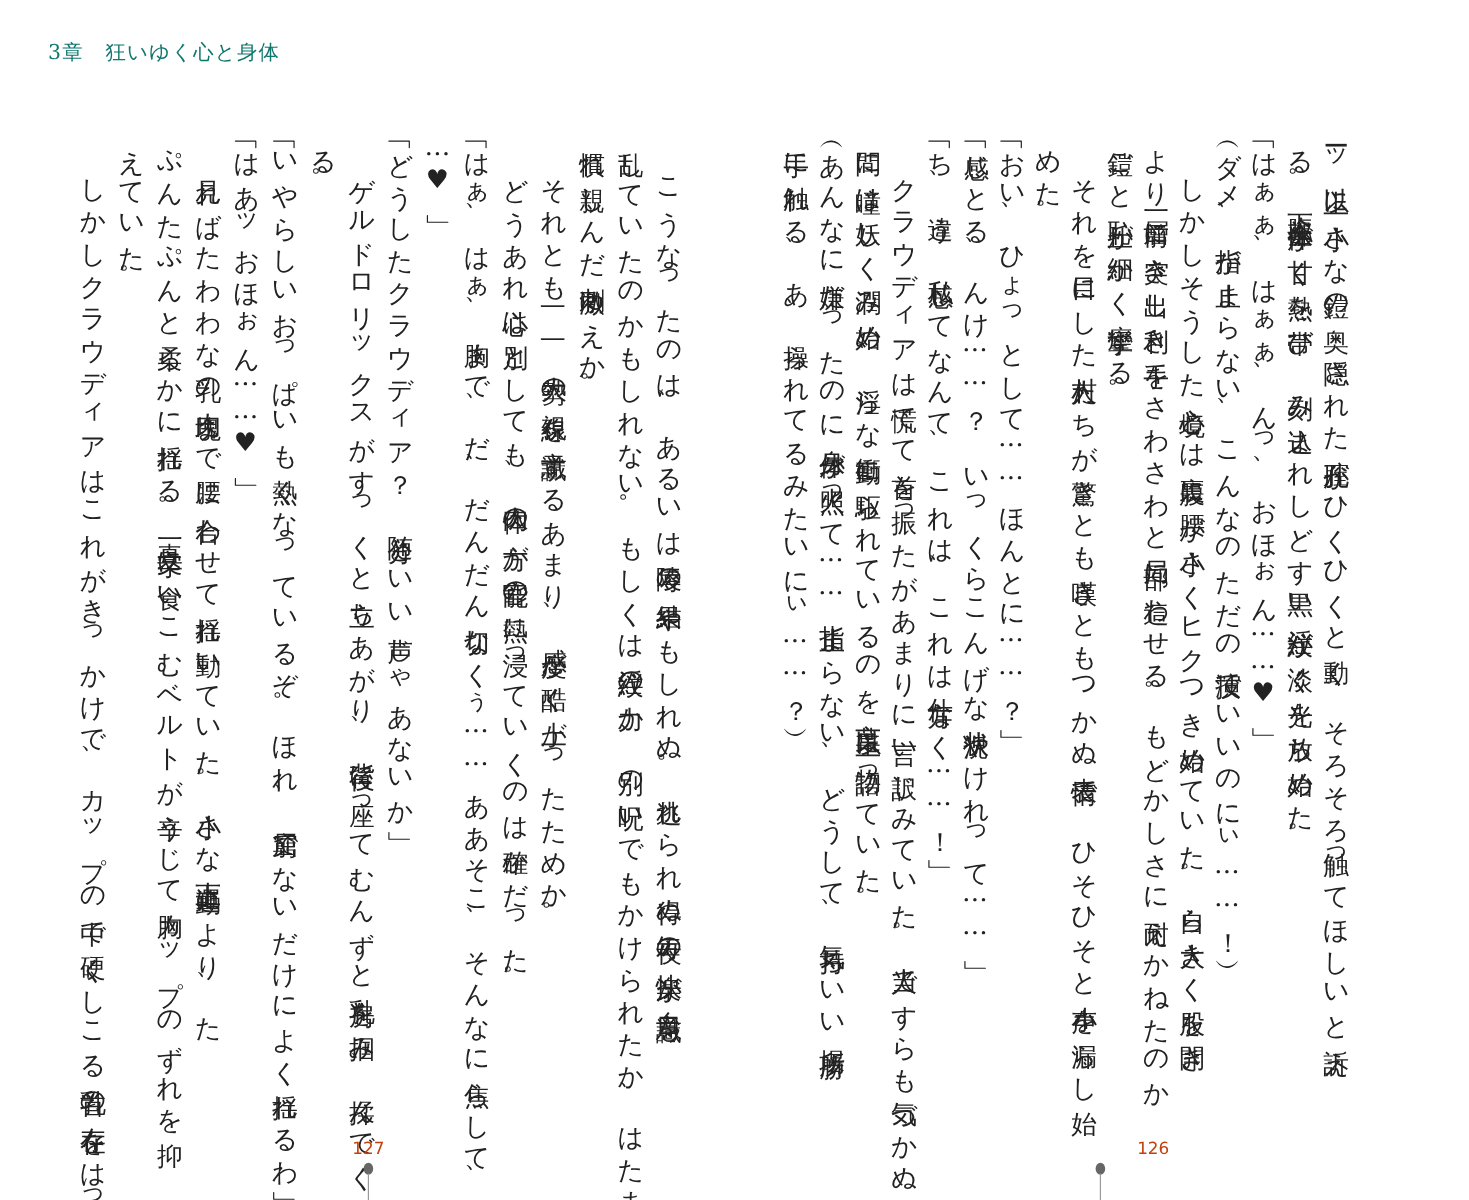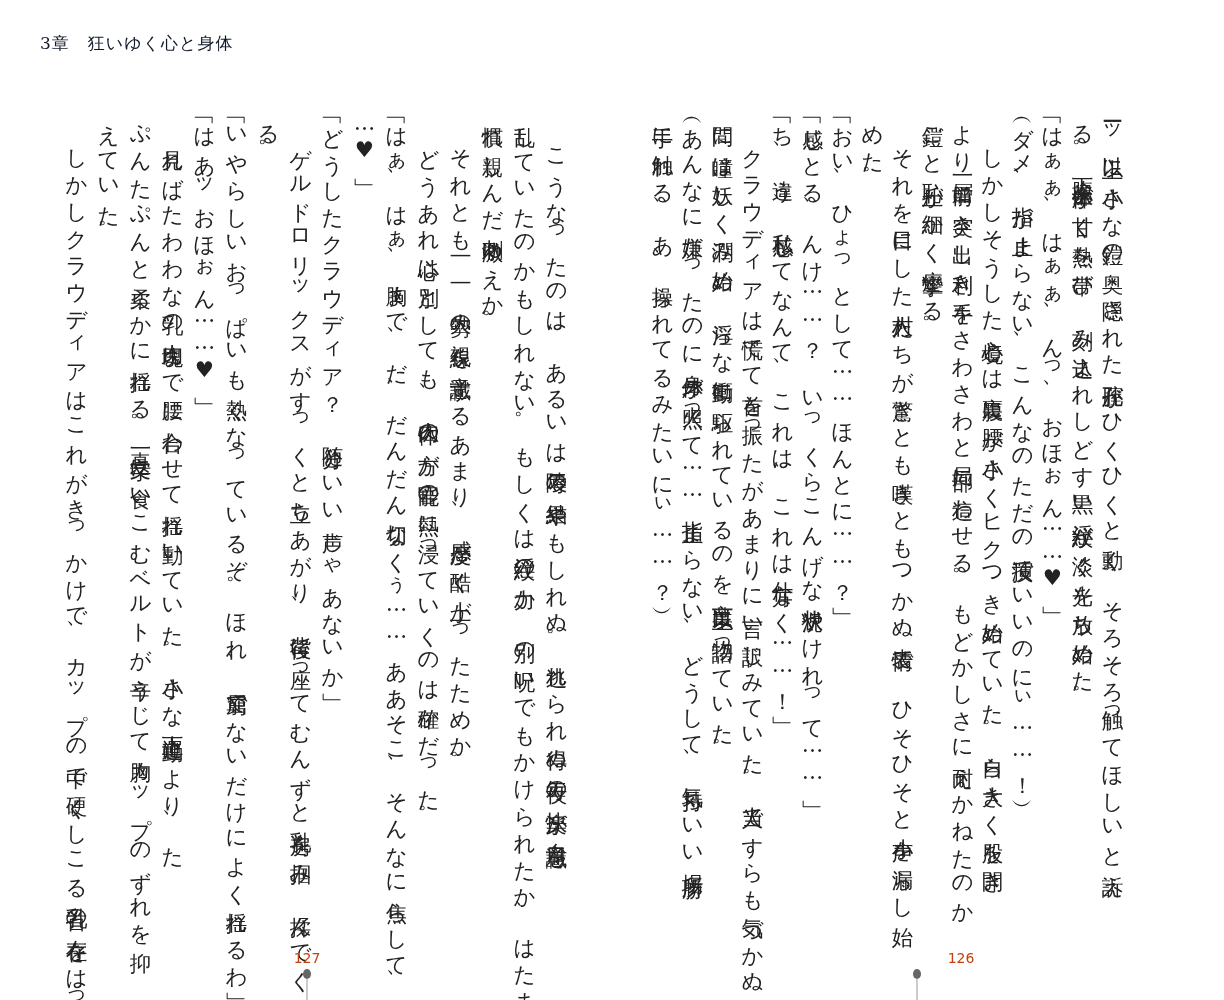--- a/index.html
+++ b/index.html
@@ -1,18 +1,18 @@
 <!DOCTYPE html>
 <html><head>
 <meta charset="utf-8">
 <style>
   html, body { margin:0; padding:0; background:#ffffff; }
   body { width:1224px; height:1000px; position:relative; overflow:hidden;
          font-family:"DejaVu Serif","Liberation Serif",serif; color:#222; }
-  .running-head { position:absolute; left:40px; top:32px; font-size:17px; color:#0f172a; letter-spacing:1px;
+  .running-head { position:absolute; left:40px; top:32px; font-size:17px; color:#0f766e; letter-spacing:1px;
                   font-family:"DejaVu Serif","Liberation Serif",serif; }
   .page { position:absolute; top:110px; height:820px; }
   .page-left { left:40px; width:540px; }
   .page-right { left:650px; width:480px; }
   .col { position:absolute; top:0; writing-mode:vertical-rl; text-orientation:upright;
          font-size:21.5px; line-height:28px; letter-spacing:2.4px; white-space:nowrap;
          font-family:"DejaVu Serif","Liberation Serif",serif; color:#222; }
   .folio { position:absolute; top:950px; font-size:14px; color:#c2410c;
            font-family:"DejaVu Sans","Liberation Sans",sans-serif; transform:translateX(-50%); }
   .folio-dot { position:absolute; top:969px; width:8px; height:10px; border-radius:50%; background:#666;

